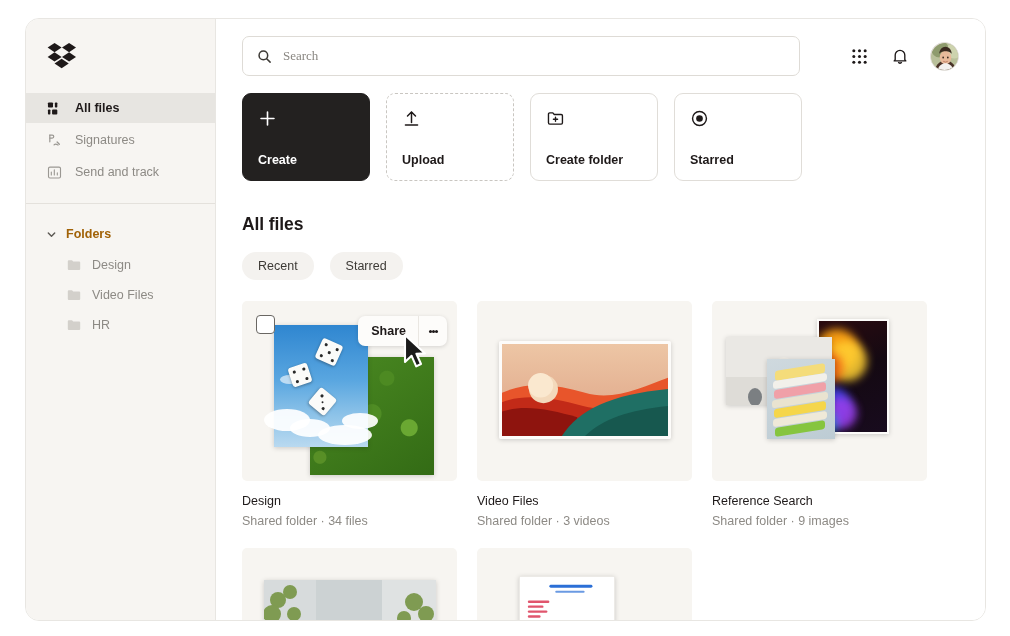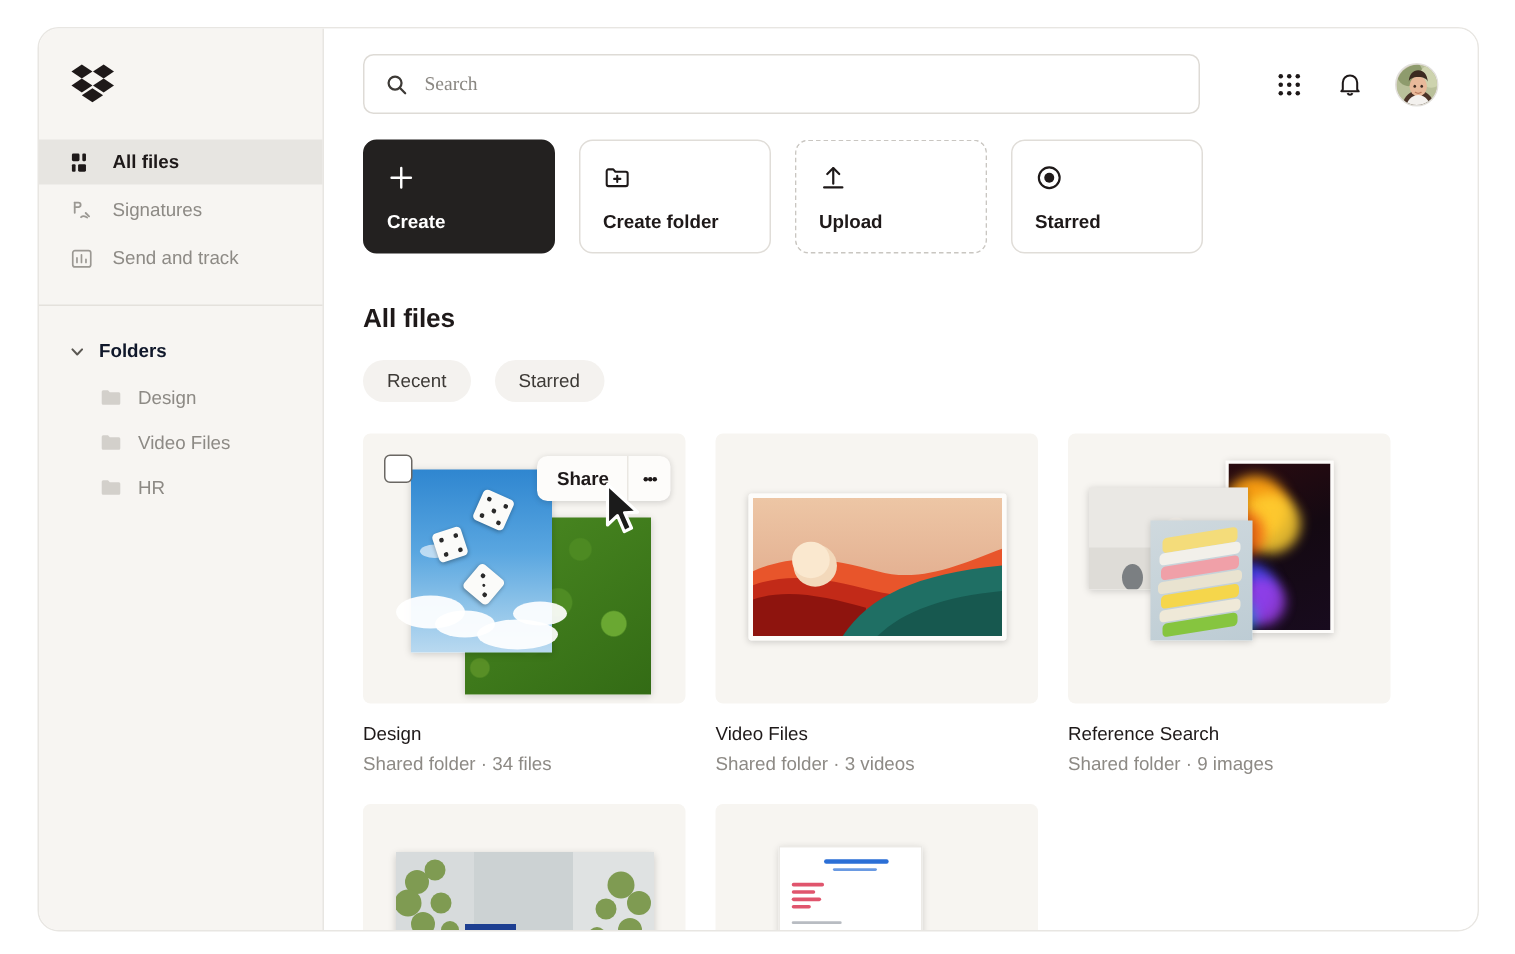--- a/index.html
+++ b/index.html
@@ -61,21 +61,21 @@
     height: 1px; background: #e4e1dc;
   }
 
   .folders-head {
     display: flex; align-items: center; gap: 9px;
     padding-left: 20px;
     height: 32px;
     margin-top: 14px;
     font-size: 12.5px;
     font-weight: bold;
-    color: #0f172a;
+    color: #a16207;
     cursor: pointer;
   }
   .chev { width: 11px; height: 11px; flex: 0 0 11px; }
 
   .folder-item {
     display: flex; align-items: center; gap: 11px;
     padding-left: 41px;
     height: 30px;
     font-size: 12.5px;
     color: #8d8a85;
@@ -136,21 +136,21 @@
     background: #cfc6b6;
   }
 
   
   .actions-row {
     display: flex;
     gap: 16px;
     padding: 17px 0 0 26px;
   }
   .act-btn {
-    width: 128px; height: 76px;
+    width: 128px; height: 88px;
     border-radius: 9px;
     padding: 13px 15px 0 15px;
     display: flex; flex-direction: column;
     justify-content: space-between;
     cursor: pointer;
     background: #fff;
   }
   .act-btn .act-ico { height: 22px; display:flex; align-items:center; }
   .act-btn .act-label { font-size: 12.5px; font-weight: bold; padding-bottom: 13px; }
   .act-primary { background: #232120; color: #fff; border: 1px solid #232120; }
@@ -407,39 +407,39 @@
 
       <div class="act-btn act-primary">
         <span class="act-ico">
           <svg viewBox="0 0 20 20" width="19" height="19" fill="none" stroke="#ffffff" stroke-width="1.7" stroke-linecap="round">
             <path d="M10 3.2v13.6M3.2 10h13.6"></path>
           </svg>
         </span>
         <span class="act-label">Create</span>
       </div>
 
-      <div class="act-btn act-solid">
-        <span class="act-ico">
-          <svg viewBox="0 0 20 20" width="19" height="19" fill="none" stroke="#1e1919" stroke-width="1.45" stroke-linecap="round" stroke-linejoin="round">
-            <path d="M2.6 5.4a1.3 1.3 0 0 1 1.3-1.3h3.3l1.5 1.7h7.3a1.3 1.3 0 0 1 1.3 1.3v7.5a1.3 1.3 0 0 1-1.3 1.3H3.9a1.3 1.3 0 0 1-1.3-1.3z"></path>
-            <path d="M10 8.6v4.4M7.8 10.8h4.4"></path>
-          </svg>
-        </span>
-        <span class="act-label">Create folder</span>
-      </div>
-
       <div class="act-btn act-dashed">
         <span class="act-ico">
           <svg viewBox="0 0 20 20" width="19" height="19" fill="none" stroke="#1e1919" stroke-width="1.55" stroke-linecap="round" stroke-linejoin="round">
             <path d="M10 14.2V3.4"></path>
             <path d="M5.8 7.4 10 3.2l4.2 4.2"></path>
             <path d="M3.6 16.8h12.8"></path>
           </svg>
         </span>
         <span class="act-label">Upload</span>
+      </div>
+
+      <div class="act-btn act-solid">
+        <span class="act-ico">
+          <svg viewBox="0 0 20 20" width="19" height="19" fill="none" stroke="#1e1919" stroke-width="1.45" stroke-linecap="round" stroke-linejoin="round">
+            <path d="M2.6 5.4a1.3 1.3 0 0 1 1.3-1.3h3.3l1.5 1.7h7.3a1.3 1.3 0 0 1 1.3 1.3v7.5a1.3 1.3 0 0 1-1.3 1.3H3.9a1.3 1.3 0 0 1-1.3-1.3z"></path>
+            <path d="M10 8.6v4.4M7.8 10.8h4.4"></path>
+          </svg>
+        </span>
+        <span class="act-label">Create folder</span>
       </div>
 
       <div class="act-btn act-solid">
         <span class="act-ico">
           <svg viewBox="0 0 20 20" width="19" height="19">
             <circle cx="10" cy="10" r="7.3" fill="none" stroke="#1e1919" stroke-width="1.5"></circle>
             <circle cx="10" cy="10" r="3.5" fill="#1e1919"></circle>
           </svg>
         </span>
         <span class="act-label">Starred</span>

